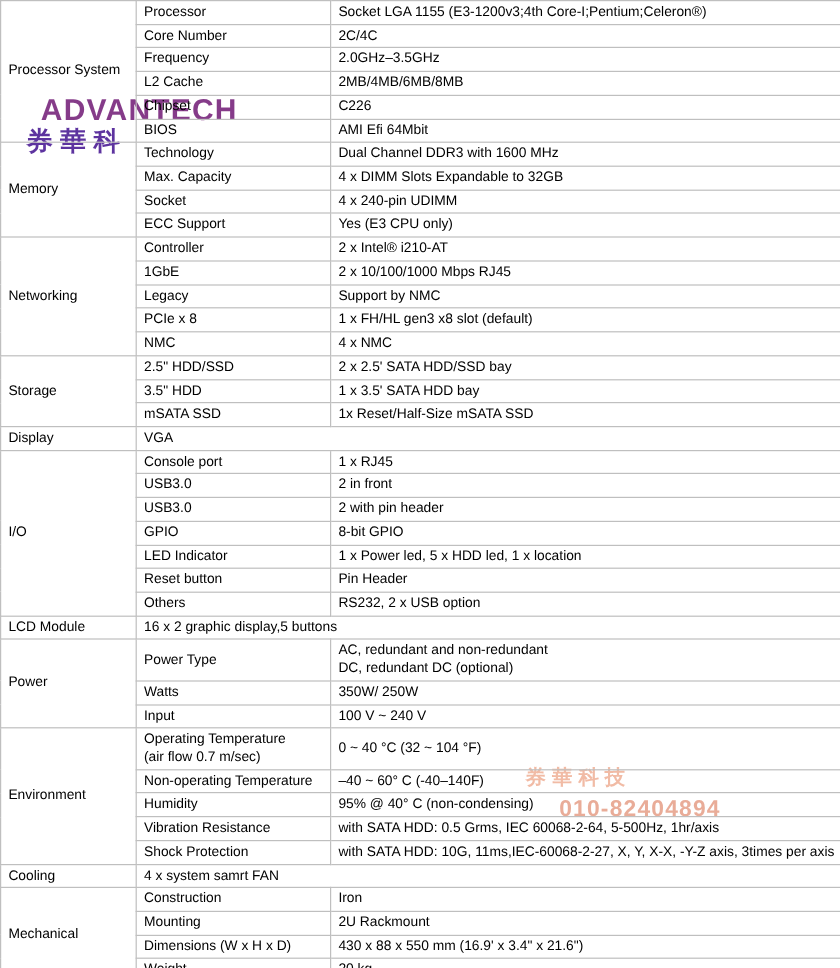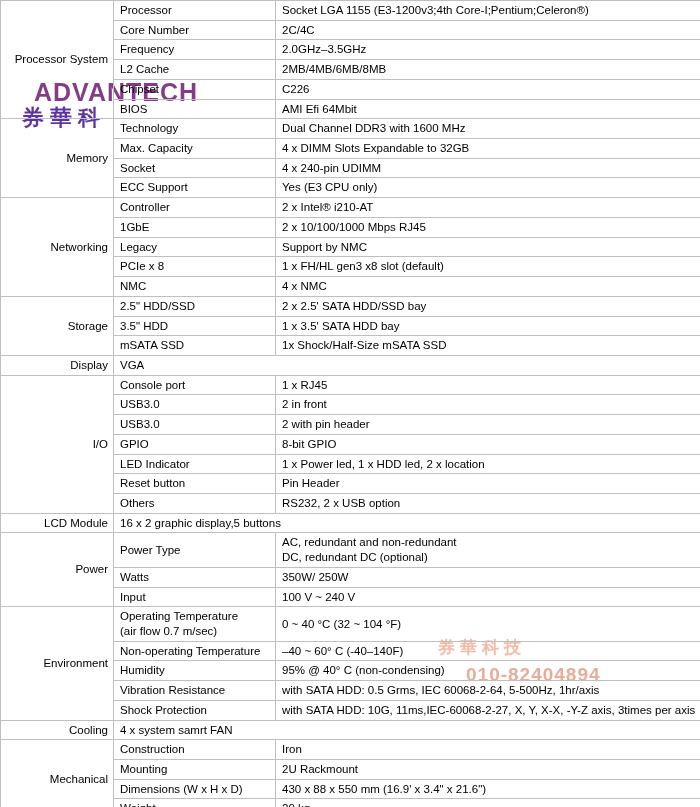--- a/index.html
+++ b/index.html
@@ -74,21 +74,20 @@
     background: transparent;
   }
   col.c1 { width: 113px; }
   col.c2 { width: 162px; }
   col.c3 { width: 425px; }
 
   td.group {
     font-size: 11.5px;
     padding-left: 6px;
     vertical-align: middle;
-    text-align: right;
   }
   td.sub {
     padding-left: 9px;
   }
   td.val {
     padding-left: 8px;
   }
   .nowrapline {
     white-space: nowrap;
   }
@@ -181,21 +180,21 @@
         <td class="group" rowspan="3">Storage</td>
         <td class="sub">2.5" HDD/SSD</td>
         <td class="val nowrapline">2 x 2.5' SATA HDD/SSD bay</td>
       </tr>
       <tr>
         <td class="sub">3.5" HDD</td>
         <td class="val nowrapline">1 x 3.5' SATA HDD bay</td>
       </tr>
       <tr>
         <td class="sub">mSATA SSD</td>
-        <td class="val nowrapline">1x Shock/Half-Size mSATA SSD</td>
+        <td class="val nowrapline">1x Reset/Half-Size mSATA SSD</td>
       </tr>
       <tr>
         <td class="group">Display</td>
         <td class="val" colspan="2">VGA</td>
       </tr>
       <tr>
         <td class="group" rowspan="7">I/O</td>
         <td class="sub">Console port</td>
         <td class="val nowrapline">1 x RJ45</td>
       </tr>
@@ -206,21 +205,21 @@
       <tr>
         <td class="sub">USB3.0</td>
         <td class="val nowrapline">2 with pin header</td>
       </tr>
       <tr>
         <td class="sub">GPIO</td>
         <td class="val nowrapline">8-bit GPIO</td>
       </tr>
       <tr>
         <td class="sub">LED Indicator</td>
-        <td class="val nowrapline">1 x Power led, 1 x HDD led, 2 x location</td>
+        <td class="val nowrapline">1 x Power led, 5 x HDD led, 1 x location</td>
       </tr>
       <tr>
         <td class="sub">Reset button</td>
         <td class="val nowrapline">Pin Header</td>
       </tr>
       <tr>
         <td class="sub">Others</td>
         <td class="val nowrapline">RS232, 2 x USB option</td>
       </tr>
       <tr>

